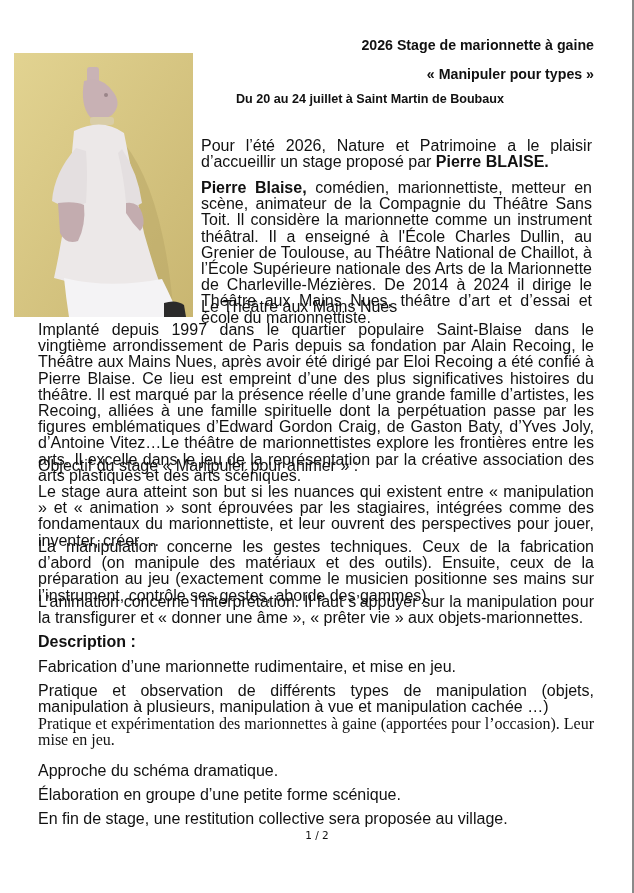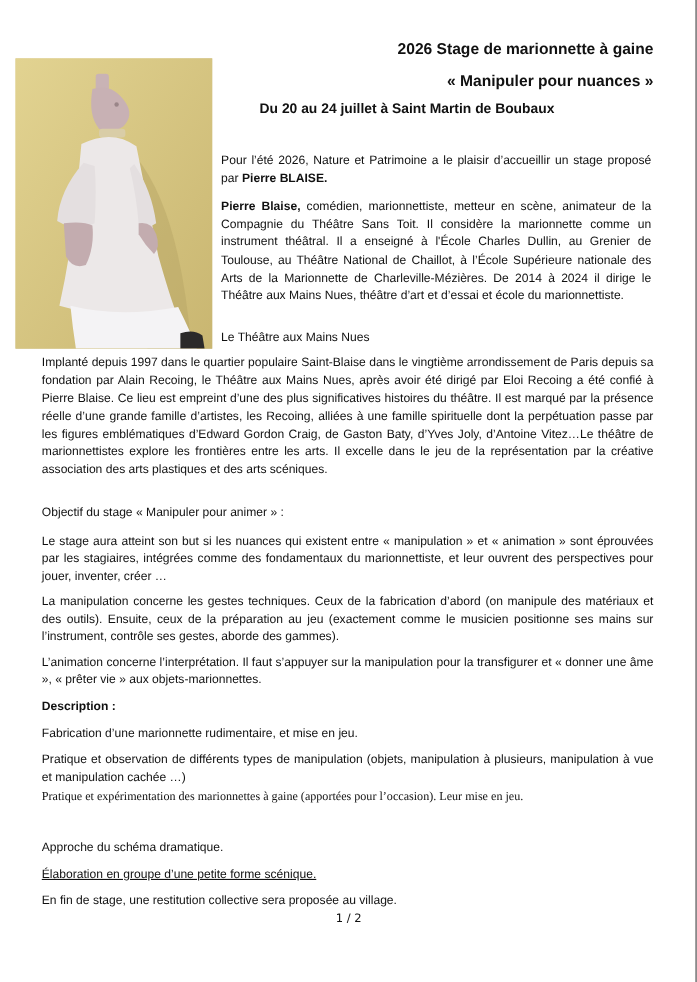--- a/index.html
+++ b/index.html
@@ -11,33 +11,33 @@
   .right-edge { position: absolute; top: 0; right: 0; width: 2px; height: 893px; background: #8a8a8a; }
   .title-block { position: absolute; left: 200px; width: 394px; text-align: right; font-weight: bold; font-size: 14.2px; }
   #t1 { top: 37px; }
   #t2 { top: 66px; }
   .subtitle { position: absolute; top: 92px; left: 200px; width: 340px; text-align: center; font-weight: bold; font-size: 12.6px; }
   .photo {
     position: absolute; left: 14px; top: 53px; width: 179px; height: 264px; overflow: hidden;
     background: radial-gradient(ellipse at 30% 30%, #e6d79a 0%, #d8c784 55%, #c3b06c 100%);
   }
   .photo svg { width: 100%; height: 100%; display: block; }
-  .p { position: absolute; font-size: 11px; line-height: 16.2px; text-align: justify; }
+  .p { position: absolute; font-size: 16px; line-height: 16.2px; text-align: justify; }
   .side { left: 201px; width: 391px; }
   .full { left: 38px; width: 556px; }
   b { font-weight: bold; }
   .footer { position: absolute; top: 829px; left: 0; width: 634px; text-align: center; font-family: "DejaVu Sans", sans-serif; font-size: 10.5px; }
 </style>
 </head>
 <body>
 
 <div class="right-edge"></div>
 
 <div class="title-block" id="t1">2026 Stage de marionnette à gaine</div>
-<div class="title-block" id="t2">« Manipuler pour nuances »</div>
+<div class="title-block" id="t2">« Manipuler pour types »</div>
 <div class="subtitle">Du 20 au 24 juillet à Saint Martin de Boubaux</div>
 
 <div class="photo">
   <svg viewBox="0 0 179 264" preserveAspectRatio="none">
     <defs>
       <linearGradient id="bg" x1="0" y1="0" x2="1" y2="1">
         <stop offset="0" stop-color="#e2d391"></stop>
         <stop offset="1" stop-color="#c9b671"></stop>
       </linearGradient>
     </defs>
@@ -75,16 +75,16 @@
 <div class="p full" style="top:458px; font-weight:normal;">Objectif du stage « Manipuler pour animer » :</div>
 <div class="p full" style="top:484px;">Le stage aura atteint son but si les nuances qui existent entre « manipulation » et « animation » sont éprouvées par les stagiaires, intégrées comme des fondamentaux du marionnettiste, et leur ouvrent des perspectives pour jouer, inventer, créer …</div>
 <div class="p full" style="top:539px;">La manipulation concerne les gestes techniques. Ceux de la fabrication d’abord (on manipule des matériaux et des outils). Ensuite, ceux de la préparation au jeu (exactement comme le musicien positionne ses mains sur l’instrument, contrôle ses gestes, aborde des gammes).</div>
 <div class="p full" style="top:594px;">L’animation concerne l’interprétation. Il faut s’appuyer sur la manipulation pour la transfigurer et « donner une âme », « prêter vie » aux objets-marionnettes.</div>
 
 <div class="p full" style="top:634px; font-weight:bold;">Description :</div>
 <div class="p full" style="top:659px;">Fabrication d’une marionnette rudimentaire, et mise en jeu.</div>
 <div class="p full" style="top:683px;">Pratique et observation de différents types de manipulation (objets, manipulation à plusieurs, manipulation à vue et manipulation cachée …)</div>
 <div class="p full" style="top:716px;font-family:Liberation Serif, serif;">Pratique et expérimentation des marionnettes à gaine (apportées pour l’occasion). Leur mise en jeu.</div>
 <div class="p full" style="top:763px;">Approche du schéma dramatique.</div>
-<div class="p full" style="top:787px;text-decoration:underline;">Élaboration en groupe d’une petite forme scénique.</div>
+<div class="p full" style="top:787px;">Élaboration en groupe d’une petite forme scénique.</div>
 <div class="p full" style="top:811px;">En fin de stage, une restitution collective sera proposée au village.</div>
 
 <div class="footer">1 / 2</div>
 
 </body></html>

